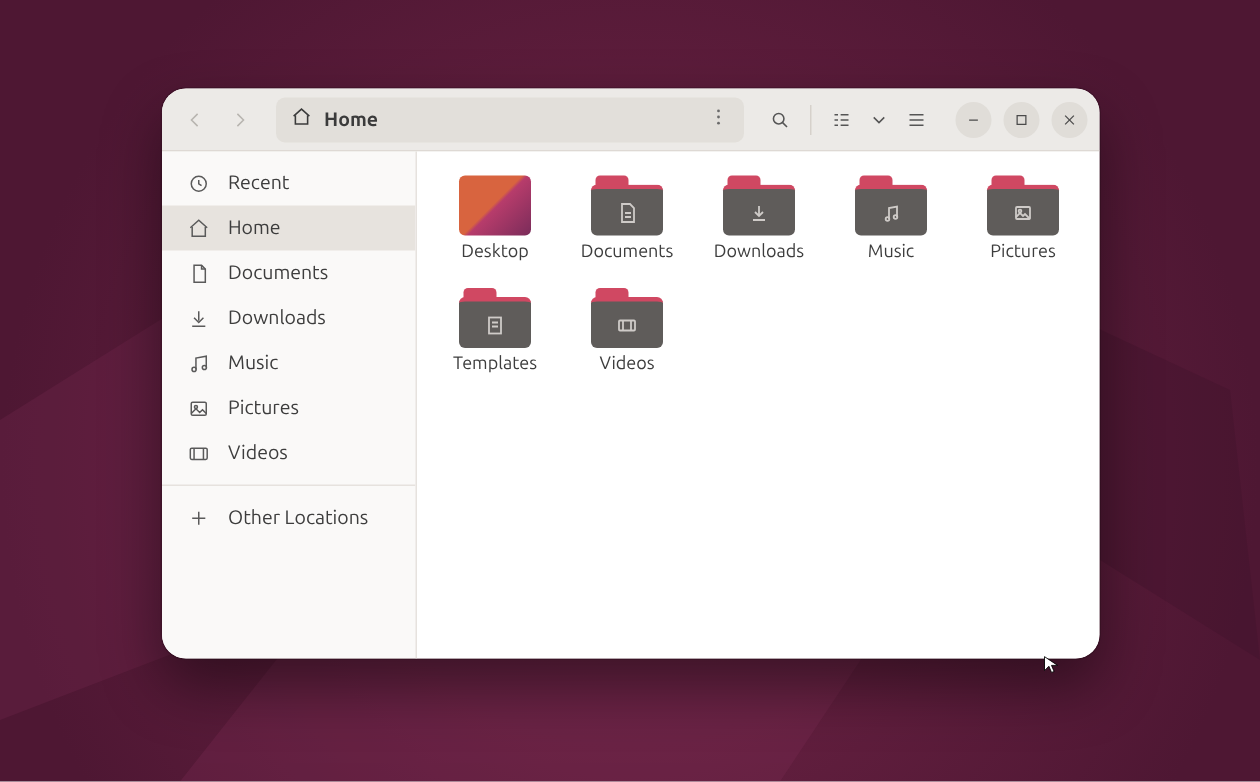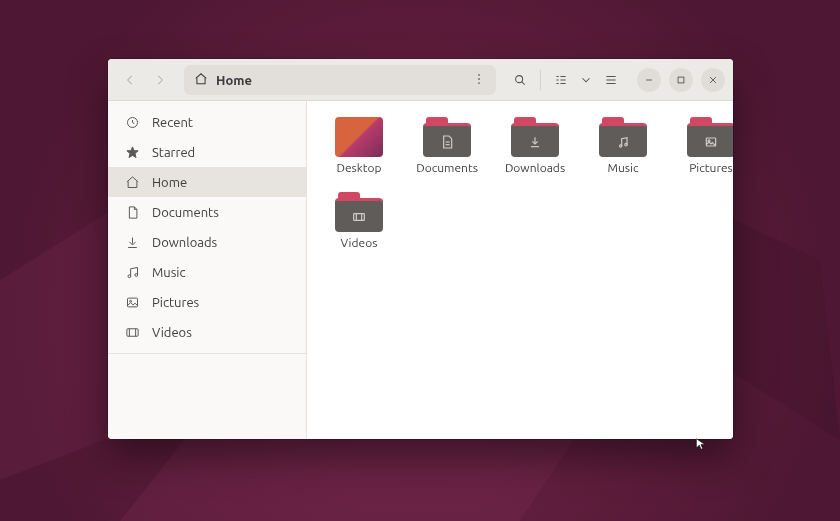--- a/index.html
+++ b/index.html
@@ -10,21 +10,21 @@
   }
   
   .bg-shape {
     position: absolute; inset: 0; pointer-events: none; opacity: 0.6;
   }
   .window {
     position: absolute;
     left: 108px; top: 59px;
     width: 625px; height: 380px;
     background: #fff;
-    border-radius: 4px;
+    border-radius: 16px;
     box-shadow: 0 18px 40px rgba(0,0,0,0.45), 0 0 0 1px rgba(0,0,0,0.15);
     display: flex;
     flex-direction: column;
     overflow: hidden;
   }
   .titlebar {
     height: 42px;
     background: #eceae7;
     border-bottom: 1px solid #ded9d4;
     display: flex;
@@ -60,21 +60,21 @@
   .tbtns .sep { width:1px; height:20px; background:#d6d1cb; margin:0 4px;}
   .win-controls { display:flex; gap:8px; margin-left:6px;}
   .win-controls .wc {
     width:24px;height:24px;border-radius:50%;
     background:#e0ddd8;display:flex;align-items:center;justify-content:center;
     color:#4a4a4a;
   }
   .win-controls .wc svg{width:10px;height:10px;stroke:currentColor;fill:none;stroke-width:2;}
   .body { flex:1; display:flex; min-height:0;}
   .sidebar {
-    width: 199px;
+    width: 170px;
     background:#faf9f8;
     border-right:1px solid #e6e2de;
     padding:6px 0;
     font-size:13px;
     color:#3d3d3d;
     overflow:hidden;
   }
   .s-item {
     height:30px;display:flex;align-items:center;gap:12px;
     padding:0 16px;
@@ -216,28 +216,20 @@
     <div class="sidebar" id="sidebar">
         <div class="s-item">
           <span class="icn">
             <svg viewBox="0 0 24 24">
               <circle cx="12" cy="12" r="8"></circle>
               <polyline points="12 8 12 12 15 14"></polyline>
             </svg>
           </span>
           <span>Recent</span>
         </div>
-        <div class="s-item">
-          <span class="icn star">
-            <svg viewBox="0 0 24 24">
-              <polygon points="12 3 14.5 9 21 9.3 16 13.6 17.6 20 12 16.6 6.4 20 8 13.6 3 9.3 9.5 9"></polygon>
-            </svg>
-          </span>
-          <span>Starred</span>
-        </div>
         <div class="s-item active">
           <span class="icn">
             <svg viewBox="0 0 24 24">
               <path d="M3 11 L12 3 L21 11"></path>
               <path d="M5 10 V20 H19 V10"></path>
             </svg>
           </span>
           <span>Home</span>
         </div>
         <div class="s-item">
@@ -283,20 +275,29 @@
           <span class="icn">
             <svg viewBox="0 0 24 24">
               <rect x="3" y="6" width="18" height="12" rx="1.5"></rect>
               <line x1="7" y1="6" x2="7" y2="18"></line>
               <line x1="17" y1="6" x2="17" y2="18"></line>
             </svg>
           </span>
           <span>Videos</span>
         </div>
         <div class="s-sep"></div>
+        <div class="s-item">
+          <span class="icn">
+            <svg viewBox="0 0 24 24">
+              <line x1="12" y1="5" x2="12" y2="19"></line>
+              <line x1="5" y1="12" x2="19" y2="12"></line>
+            </svg>
+          </span>
+          <span>Other Locations</span>
+        </div>
       </div>
     <div class="content">
       <div class="grid" id="grid">
           <div class="file">
             <div class="desktop-ico"></div>
             <span>Desktop</span>
           </div>
           <div class="file">
             <div class="folder-ico">
               <div class="tab"></div>
@@ -341,20 +342,33 @@
               <div class="tab"></div>
               <div class="body">
                 <svg viewBox="0 0 24 24">
                   <rect x="5" y="6" width="14" height="12" rx="1"></rect>
                   <circle cx="9" cy="10" r="1.4"></circle>
                   <path d="M5 16l4-4 3 3 2-2 5 5"></path>
                 </svg>
               </div>
             </div>
             <span>Pictures</span>
+          </div>
+          <div class="file">
+            <div class="folder-ico">
+              <div class="tab"></div>
+              <div class="body">
+                <svg viewBox="0 0 24 24">
+                  <rect x="6" y="4" width="12" height="16"></rect>
+                  <line x1="9" y1="9" x2="15" y2="9"></line>
+                  <line x1="9" y1="13" x2="15" y2="13"></line>
+                </svg>
+              </div>
+            </div>
+            <span>Templates</span>
           </div>
           <div class="file">
             <div class="folder-ico">
               <div class="tab"></div>
               <div class="body">
                 <svg viewBox="0 0 24 24">
                   <rect x="4" y="7" width="16" height="10" rx="1"></rect>
                   <line x1="8" y1="7" x2="8" y2="17"></line>
                   <line x1="16" y1="7" x2="16" y2="17"></line>
                 </svg>

